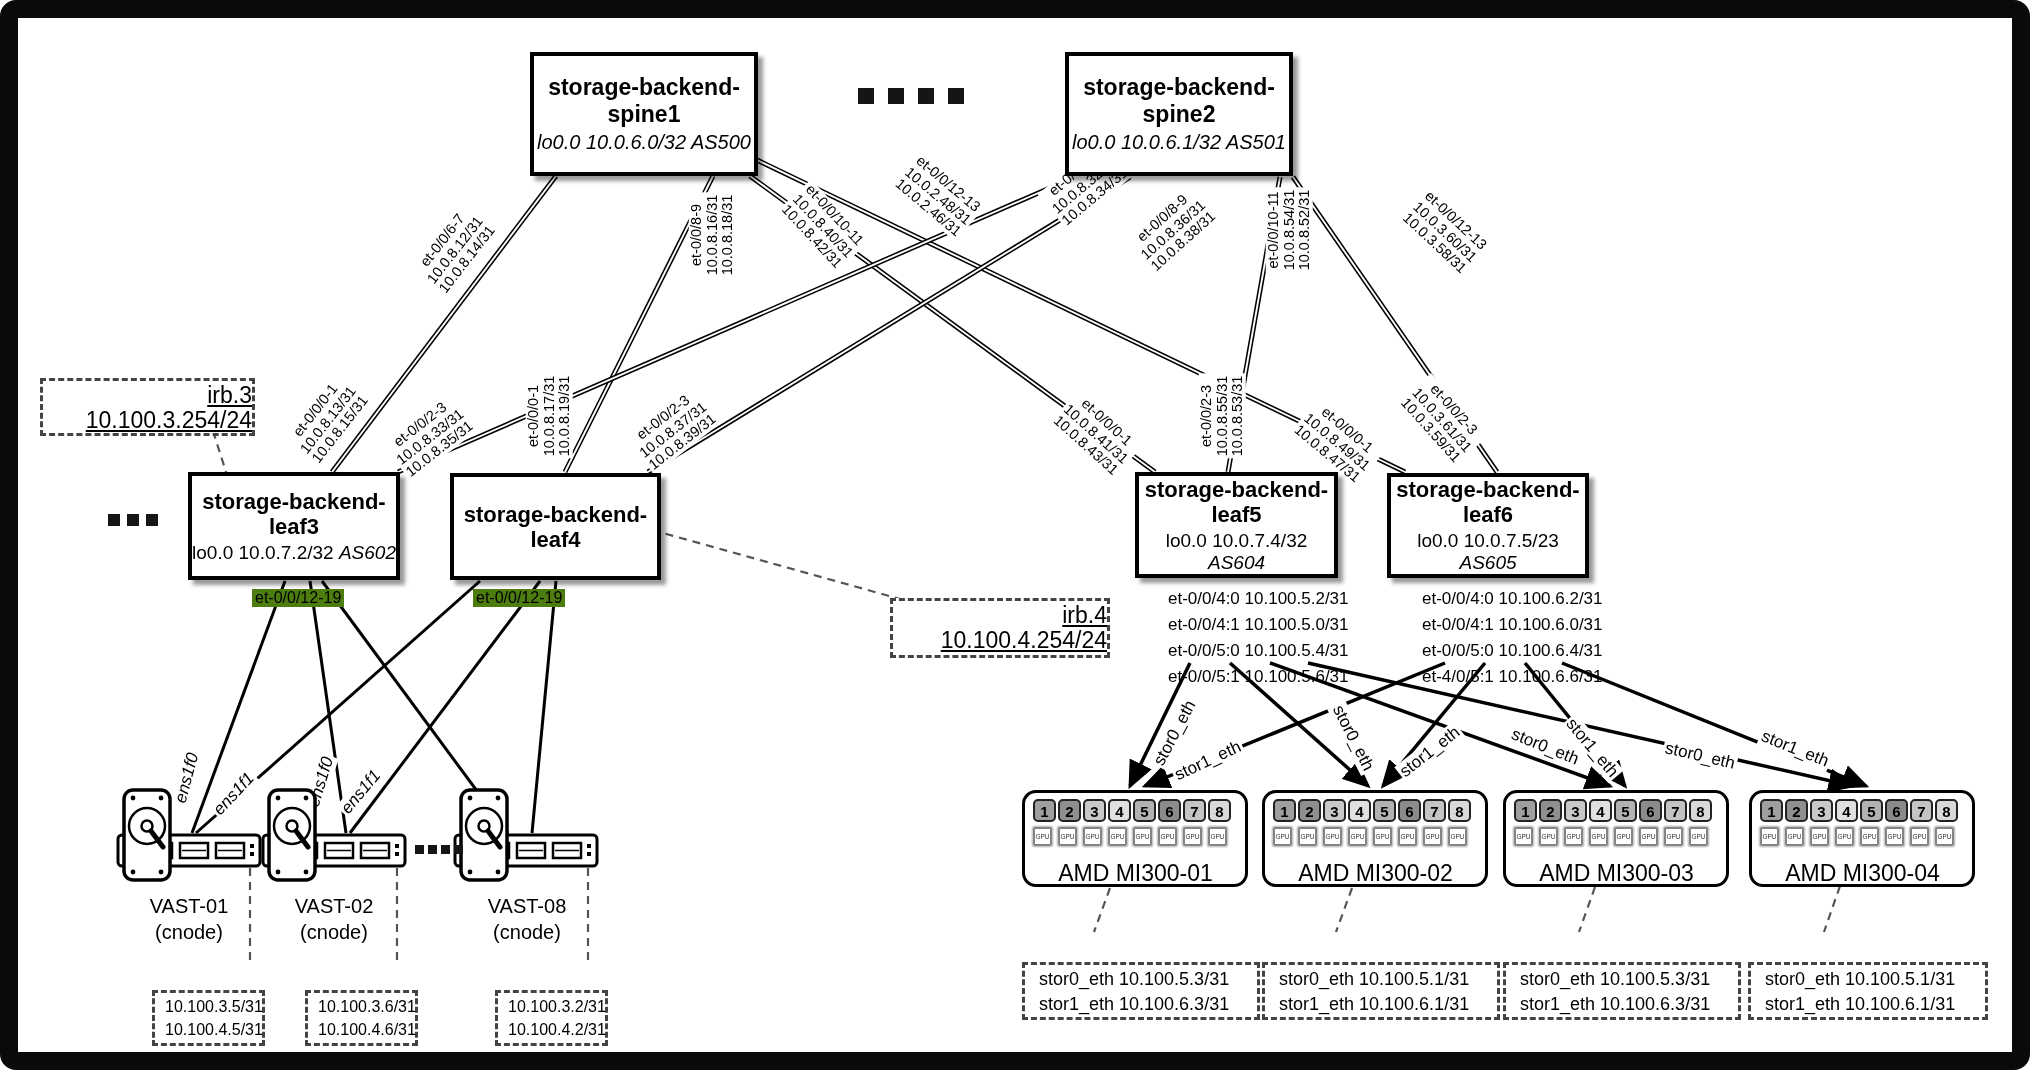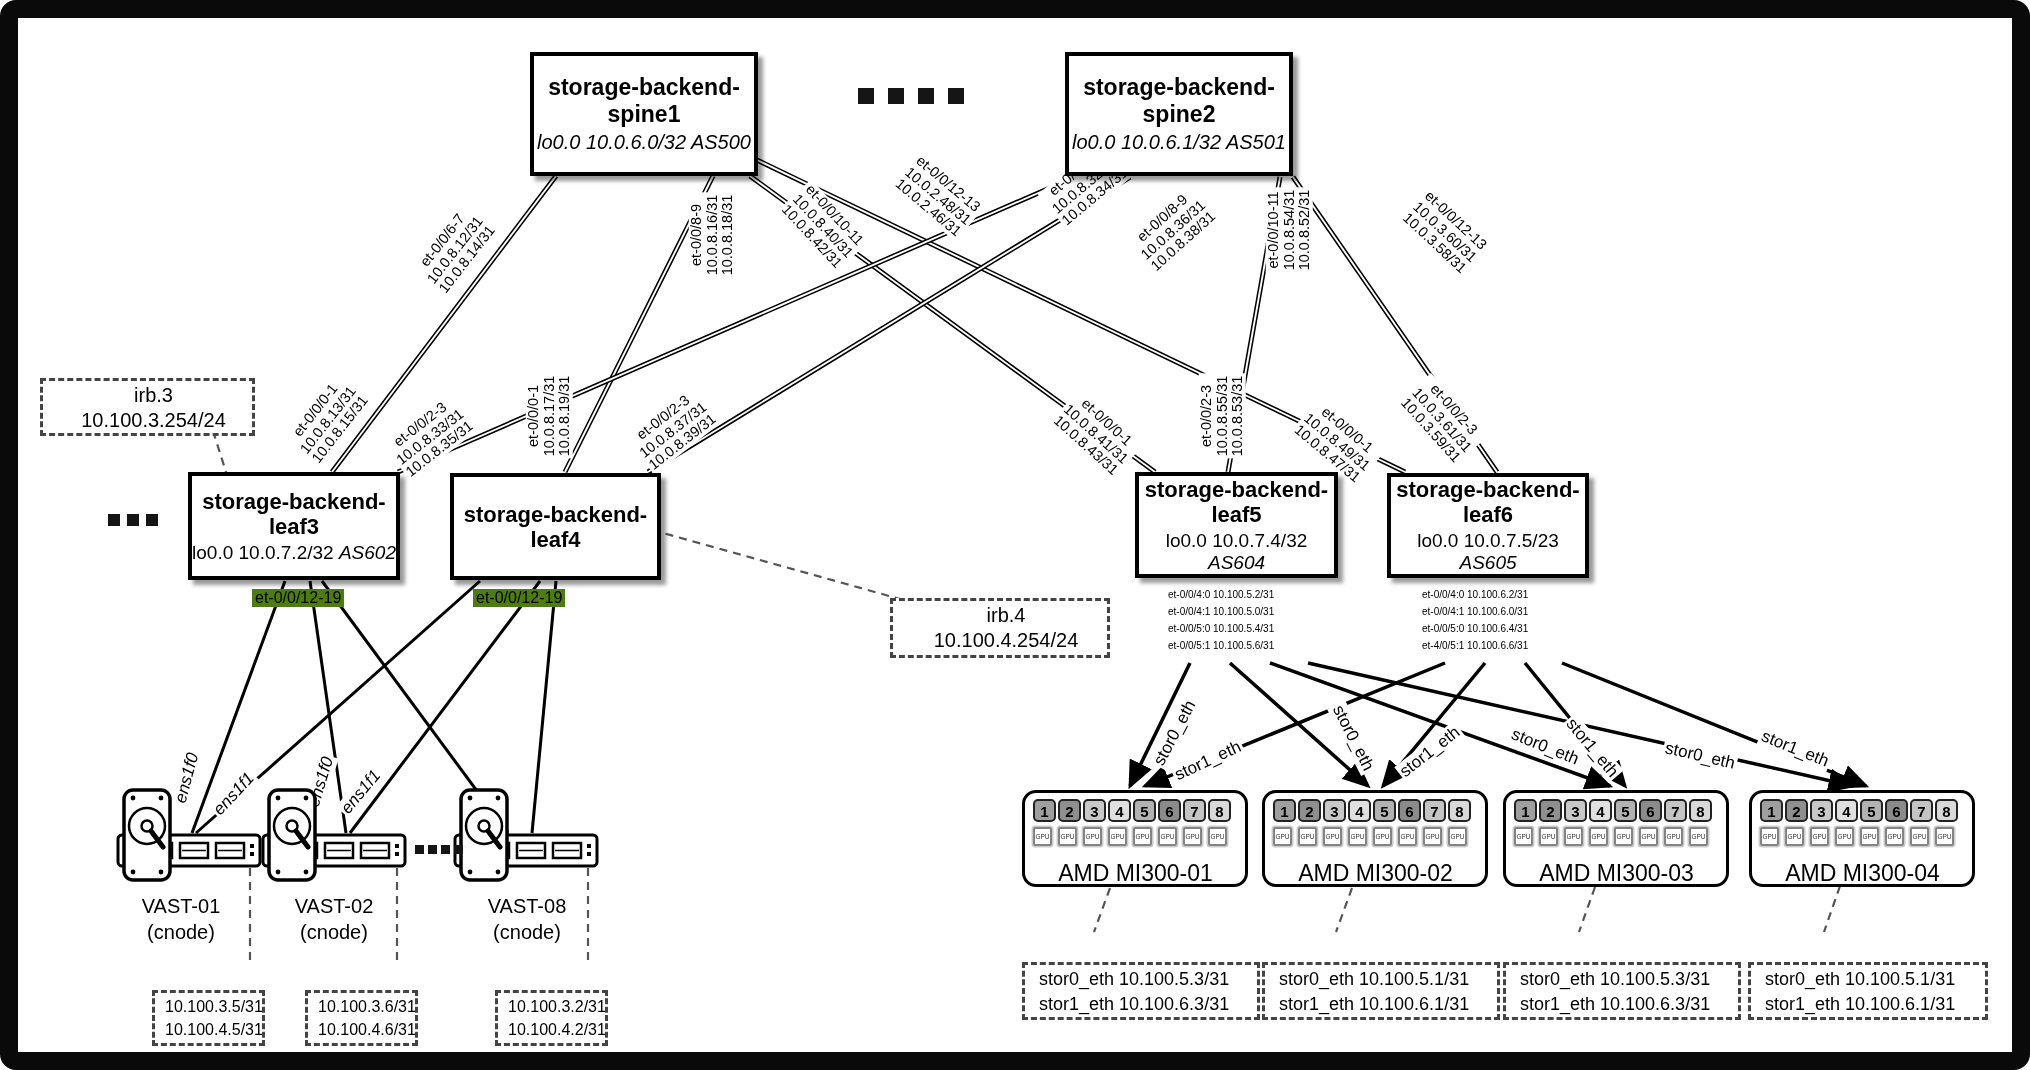--- a/index.html
+++ b/index.html
@@ -14,23 +14,23 @@
   .cl{stroke:#555;stroke-width:2.2;stroke-dasharray:8 6;}
   .lnk{position:absolute;z-index:5;background:#fff;white-space:pre-line;font-size:14.5px;line-height:15.5px;text-align:center;transform:translate(-50%,-50%) rotate(var(--r));padding:0 2px;}
   .ens{position:absolute;z-index:5;background:#fff;font-style:italic;font-size:17px;transform:translate(-50%,-50%) rotate(var(--r));padding:0 2px;}
   .stor{position:absolute;z-index:5;background:#fff;font-size:17px;transform:translate(-50%,-50%) rotate(var(--r));padding:0 2px;}
   .switch-box{position:absolute;background:#fff;border:4px solid #000;box-shadow:5px 5px 4px rgba(0,0,0,.4);display:flex;flex-direction:column;align-items:center;justify-content:center;z-index:10;box-sizing:border-box;text-align:center;}
   .switch-title{font-weight:bold;font-size:22px;line-height:25px;white-space:pre-line;}
   .spine .switch-title{font-size:23px;line-height:27px;}
   .switch-lo{font-size:19px;margin-top:3px;}
   .spine .switch-lo{font-size:20px;font-style:italic;}
   .as{font-style:italic;}
-  .note-box{position:absolute;border:3px dashed #444;background:#fff;font-size:20px;line-height:25px;padding:2px 0 2px 12px;white-space:pre-line;z-index:11;box-sizing:border-box;text-align:center;}
+  .note-box{position:absolute;border:3px dashed #444;background:#fff;font-size:23px;line-height:25px;padding:2px 0 2px 12px;white-space:pre-line;z-index:11;box-sizing:border-box;text-align:right;text-decoration:underline;}
   .prange{position:absolute;font-size:16px;z-index:6;background:#4d7c0f;padding:0 3px;}
-  .ports{position:absolute;font-size:10px;line-height:17px;white-space:pre-line;z-index:6;text-align:center;}
+  .ports{position:absolute;font-size:17px;line-height:26px;white-space:pre-line;z-index:6;text-align:center;}
   .dots{position:absolute;display:flex;z-index:10;}
   .dots i{display:block;background:#151515;}
   .dots.big i{width:16px;height:16px;margin-right:14px;}
   .dots.mid i{width:12px;height:12px;margin-right:7px;}
   .dots.small i{width:9px;height:9px;margin-right:4px;}
   .vast-icon{position:absolute;z-index:9;}
   .vast-name{position:absolute;font-size:20px;line-height:26px;white-space:pre-line;text-align:center;z-index:10;width:130px;}
   .ip-box{position:absolute;border:3px dashed #444;background:#fff;font-size:16px;line-height:23px;padding:2px 0 2px 10px;white-space:pre-line;z-index:10;box-sizing:border-box;text-align:left;margin-top:28px;}
   .gpu-node{position:absolute;width:226px;height:97px;border:3px solid #000;border-radius:14px;background:#fff;z-index:10;box-sizing:border-box;padding:6px 0 0 8px;}
   .gpu-slots{display:flex;}
@@ -286,21 +286,21 @@
         <circle cx="45" cy="86" r="2.4" fill="#000"></circle>
     </g>
   </svg>
   <div class="dots small" style="left:415px;top:845px">
       <i></i>
       <i></i>
       <i></i>
       <i></i>
     </div>
 
-  <div class="vast-name" style="left:116px;top:893px">VAST-01
+  <div class="vast-name" style="left:124px;top:893px">VAST-01
 (cnode)</div>
   <div class="vast-name" style="left:269px;top:893px">VAST-02
 (cnode)</div>
   <div class="vast-name" style="left:462px;top:893px">VAST-08
 (cnode)</div>
 
   <div class="ip-box" style="left:152px;top:962px;width:113px;height:56px">10.100.3.5/31
 10.100.4.5/31</div>
   <div class="ip-box" style="left:305px;top:962px;width:113px;height:56px">10.100.3.6/31
 10.100.4.6/31</div>

